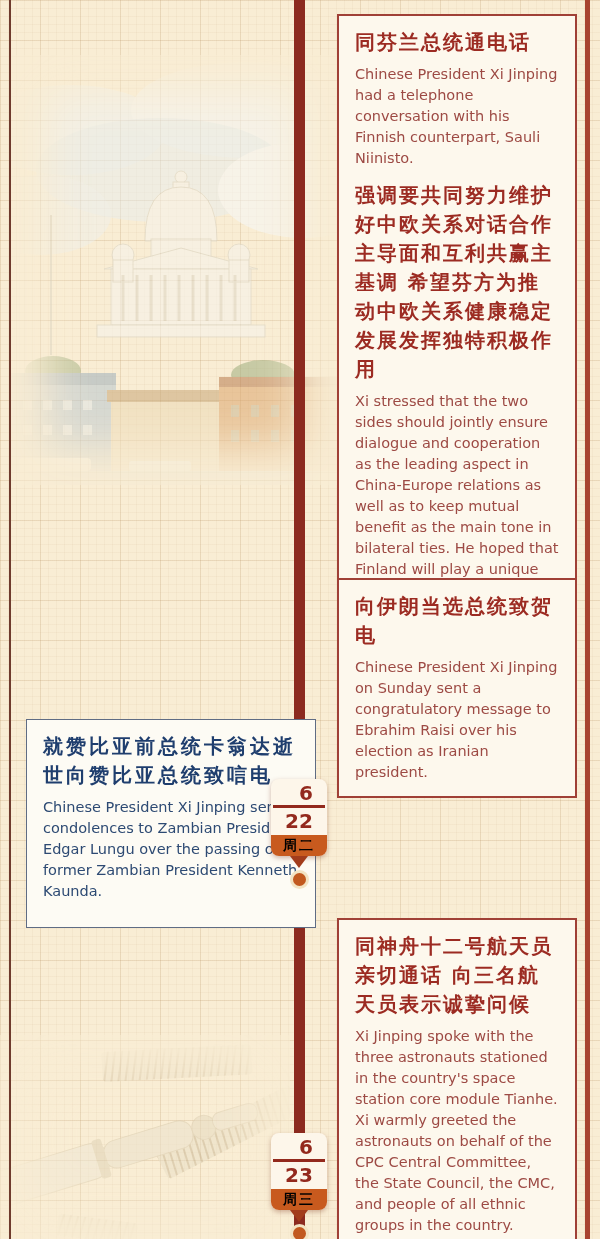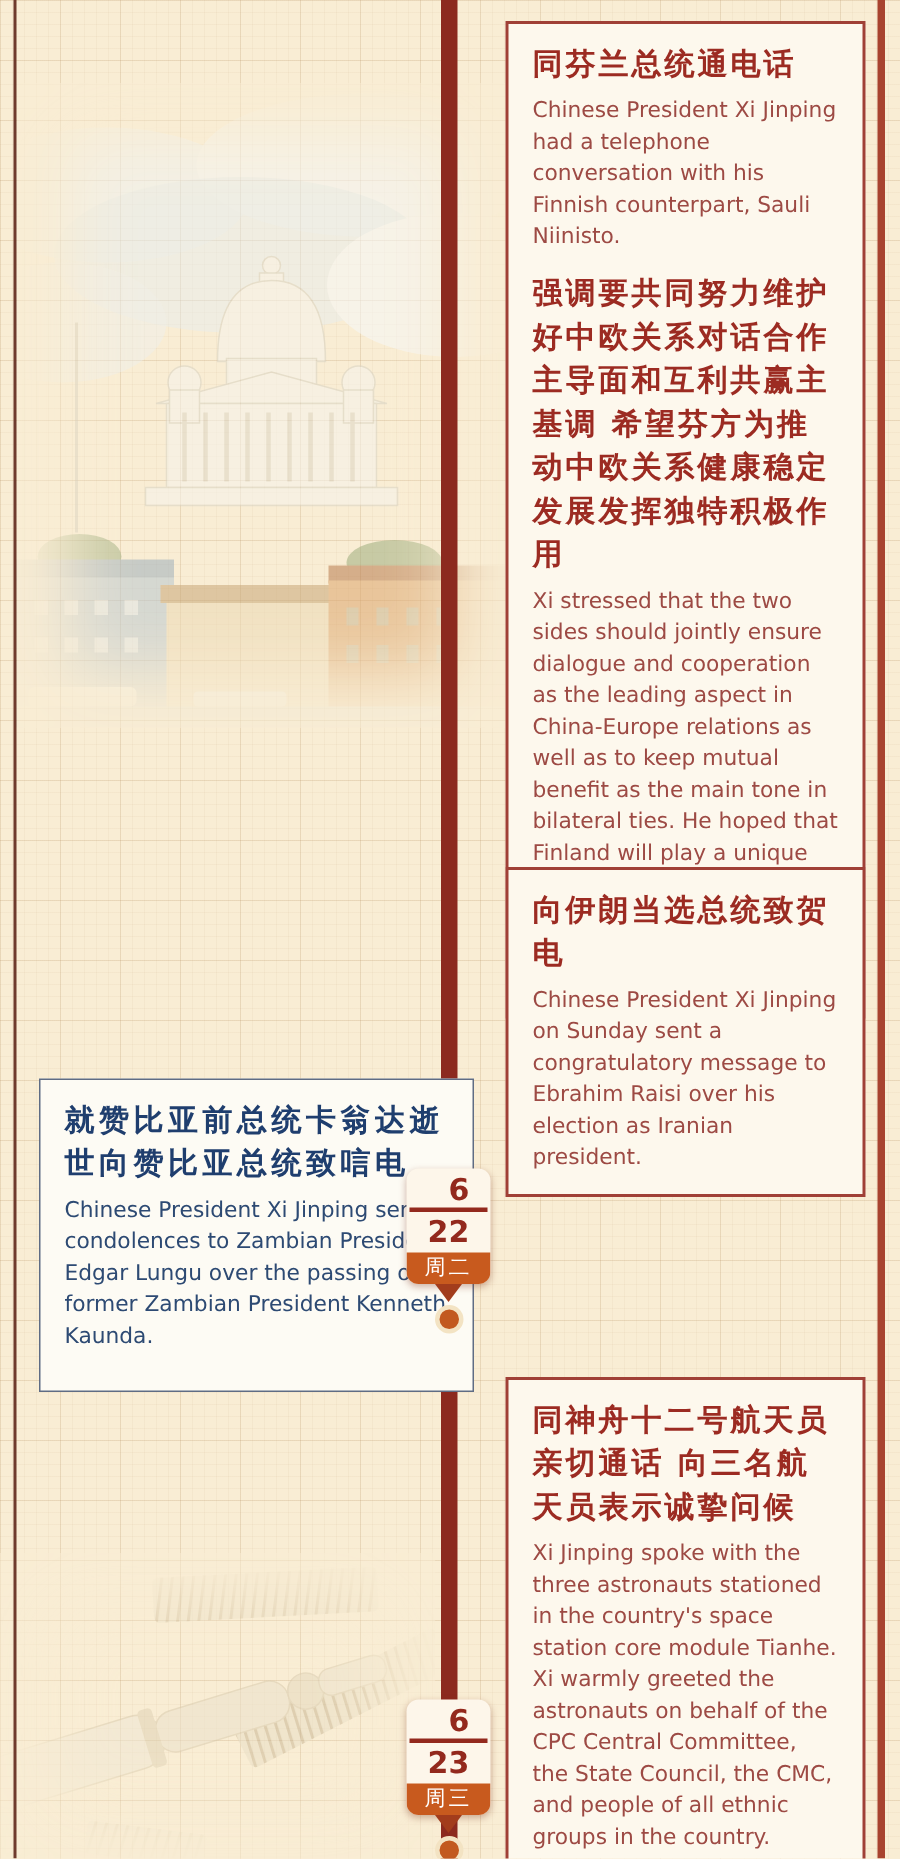--- a/index.html
+++ b/index.html
@@ -45,21 +45,21 @@
     width:56px;box-sizing:border-box;background:#fdf6ea;border-radius:8px;
     overflow:hidden;box-shadow:0 2px 5px rgba(120,50,25,.35);text-align:center;
   }
   .date-box .month{
     color:#93291d;font-weight:bold;font-size:20px;line-height:24px;
     padding-top:2px;transform:translateX(7px);
   }
   .date-box .divider{height:2.5px;background:#93291d;margin:0 2px;}
   .date-box .day{color:#93291d;font-weight:bold;font-size:20px;line-height:26px;}
   .date-box .weekday{
-    margin-top:1px;background:#c85a1e;color:#ffffff;font-weight:normal;
+    margin-top:1px;background:#c85a1e;color:#000000;font-weight:bold;
     font-size:14px;line-height:21px;letter-spacing:2px;
   }
   .tail{width:0;height:0;border-left:9px solid transparent;border-right:9px solid transparent;
         border-top:12px solid #a23c1c;}
   .dot{width:13px;height:13px;margin-top:2px;border-radius:50%;
        background:#c2591f;border:3px solid #f3e3c3;box-sizing:content-box;}
 </style>
 </head>
 <body>
 

